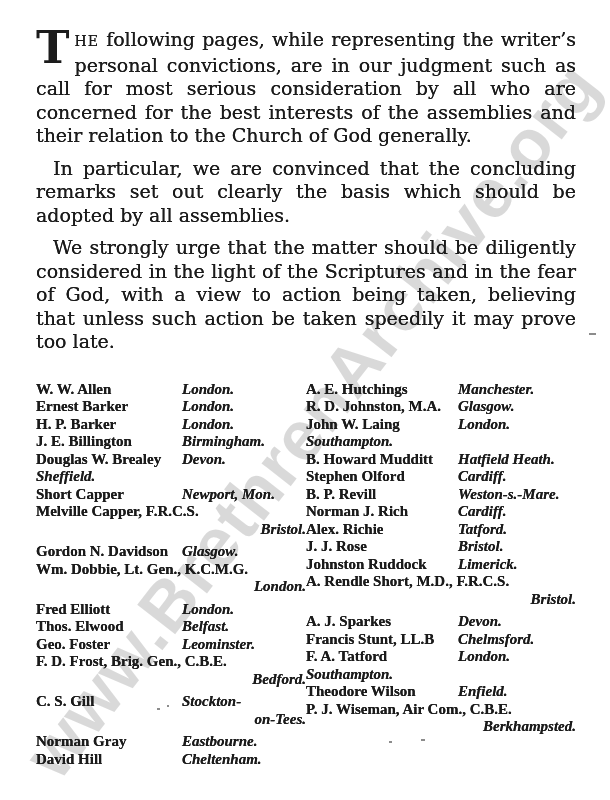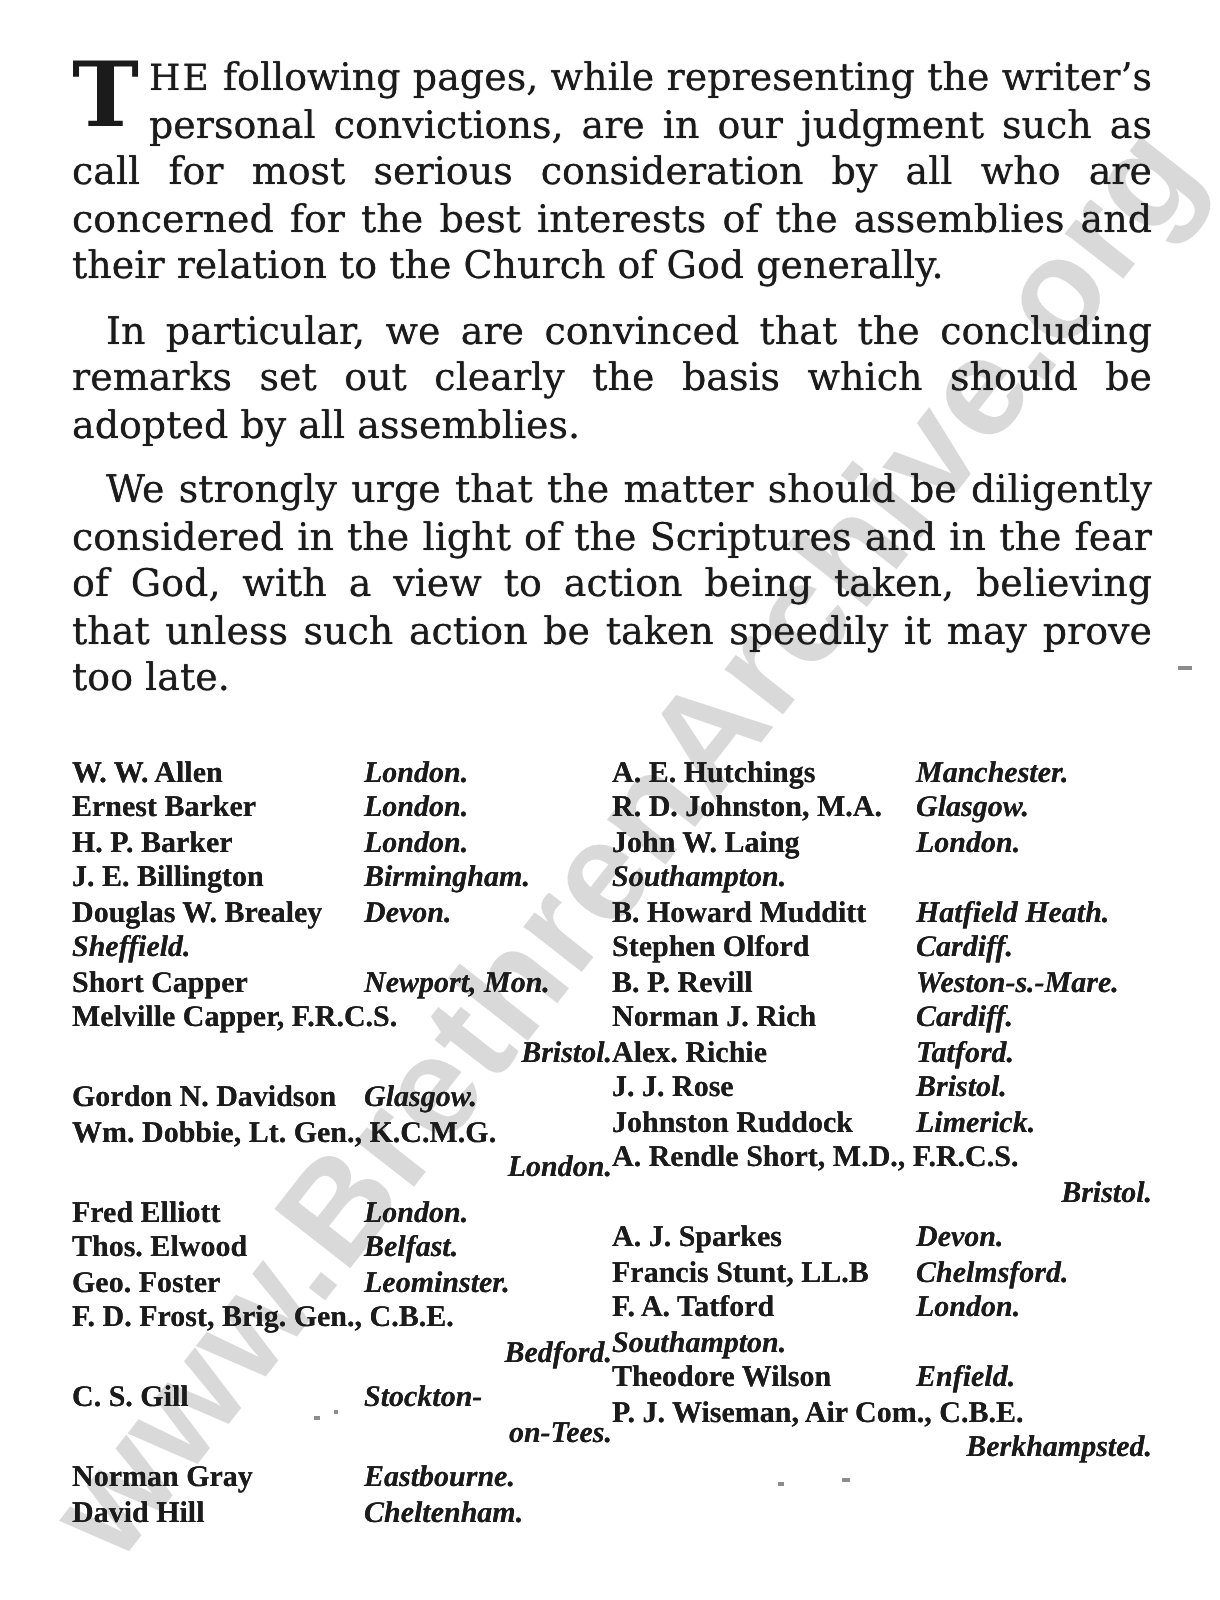--- a/index.html
+++ b/index.html
@@ -46,21 +46,21 @@
   .indent{ text-indent:17px; }
   .dropcap{
     float:left;
     font-size:45px;
     line-height:36px;
     padding:2px 5px 0 0;
     font-weight:bold;
     text-shadow:none;
   }
   .smallcaps{
-    font-size:18px;
+    font-size:14px;
     letter-spacing:1px;
   }
   
   .columns{
     display:flex;
     margin-top:27px;
     font-family:Liberation Serif, serif;
     font-size:15px;
     line-height:17.5px;
     text-shadow:0 0 0.3px currentColor;

